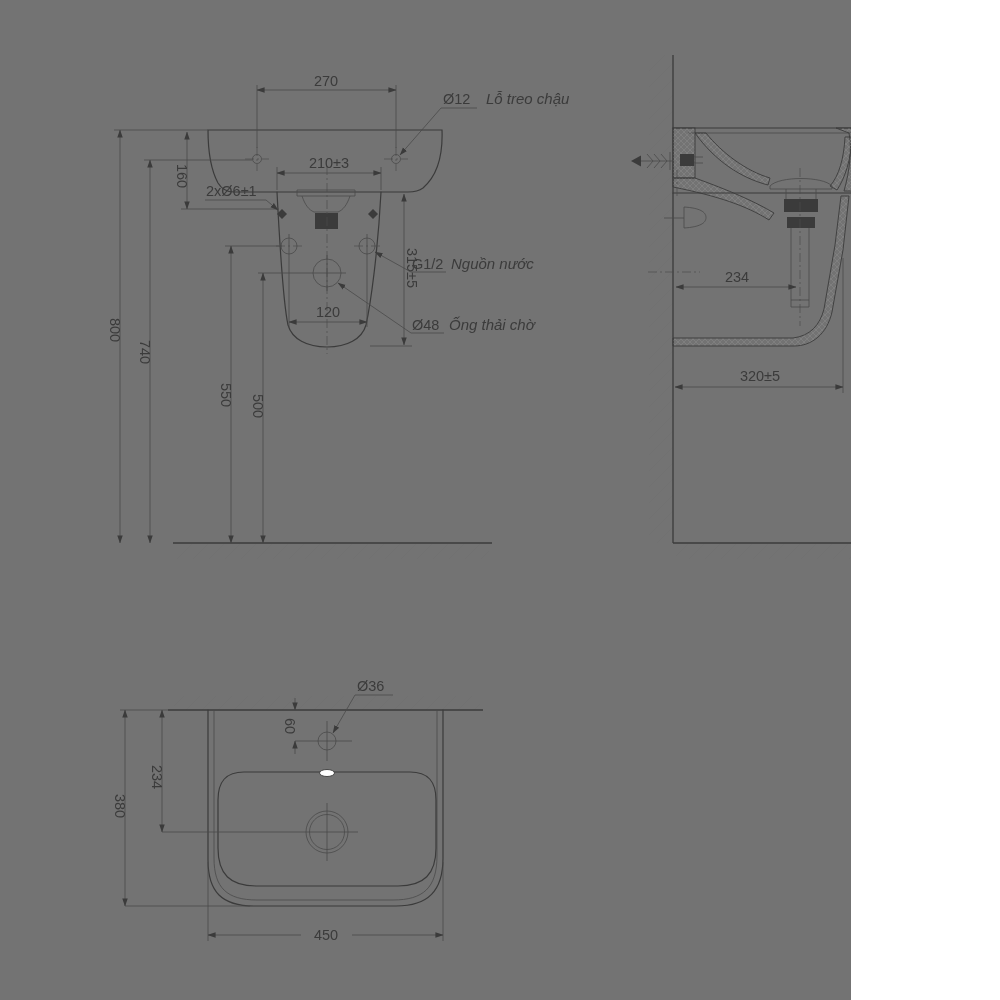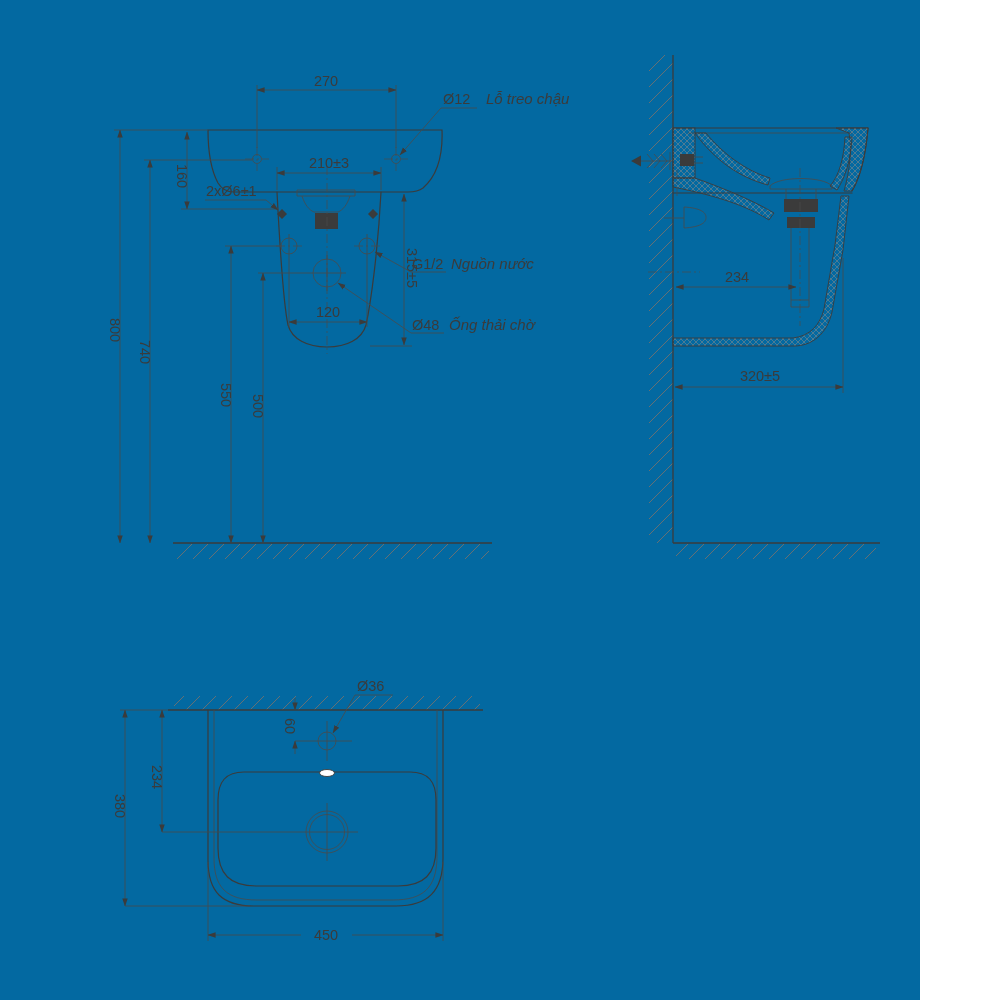--- a/index.html
+++ b/index.html
@@ -1,16 +1,16 @@
 <!DOCTYPE html>
 <html><head>
 <meta charset="utf-8">
 <style>
   html,body{margin:0;padding:0;background:#fff;}
-  #stage{width:920px;height:1000px;background:#0369a1;position:relative;overflow:hidden;}
+  #stage{width:851px;height:1000px;background:#737373;position:relative;overflow:hidden;}
   svg{display:block;}
   .ln{fill:none;stroke:#3b3b3b;stroke-width:1.2;stroke-linecap:round;}
   .tn{fill:none;stroke:#4a4a4a;stroke-width:0.8;}
   .cl{fill:none;stroke:#4a4a4a;stroke-width:0.7;stroke-dasharray:9 3 2 3;}
   .xh{fill:url(#xh);stroke:#3b3b3b;stroke-width:0.9;}
   .sol{fill:#3b3b3b;stroke:none;}
   text{font:14.5px "Liberation Sans", sans-serif;fill:#3b3b3b;stroke:none;}
   .it{font-style:italic;font-size:15px;}
   .gr{stroke:#3b3b3b;stroke-width:1.3;fill:none;}
 </style>

